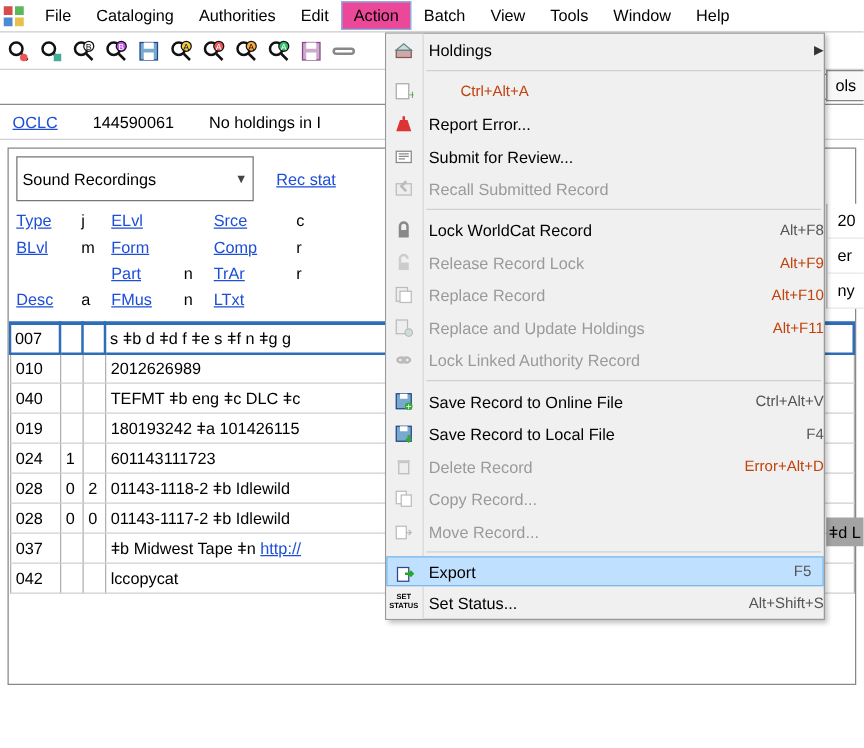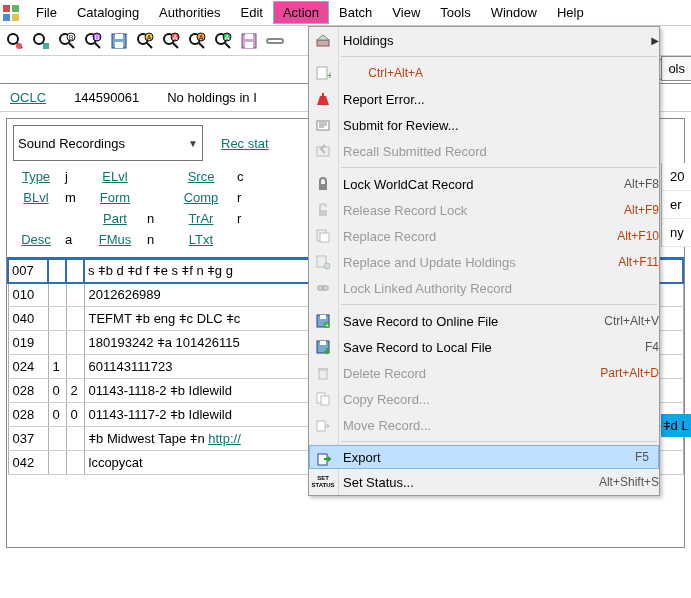--- a/index.html
+++ b/index.html
@@ -65,21 +65,21 @@
   }
   .chev { font-size: 10px; color: #444; }
   .statusline {
     display: flex;
     align-items: center;
     height: 28px;
     padding: 0 10px;
     gap: 28px;
     border-bottom: 1px solid #d0d0d0;
   }
-  .link { color: #0f766e; text-decoration: underline; cursor: pointer; text-align: center; }
+  .link { color: #1d4ed8; text-decoration: underline; cursor: pointer; }
   .pane {
     margin: 6px;
     border: 1px solid #888;
     background: #fff;
     height: 430px;
     overflow: hidden;
   }
   .pane-top {
     padding: 6px 6px 10px 6px;
   }
@@ -409,21 +409,21 @@
         </tr>
       </tbody>
   </table>
 </div>
 
 <div style="position:absolute;right:0;top:163px;width:30px;border-left:1px solid #bbb;background:#fff">
   <div class="rf-row">20</div>
   <div class="rf-row">er</div>
   <div class="rf-row">ny</div>
 </div>
-<div style="position:absolute;right:0;top:414px;width:30px;background:#0ea5e9;font-size:13px;padding:4px 2px">ǂd L</div>
+<div style="position:absolute;right:0;top:414px;width:30px;background:#a3a3a3;font-size:13px;padding:4px 2px">ǂd L</div>
 
 <div class="dropdown" id="action-dd">
   <div class="gutter"></div>
 <div class="di">
       <span class="micon">
         <svg width="16" height="16">
           <rect x="2" y="8" width="12" height="6" fill="#caa" stroke="#855"></rect>
           <polygon points="2,8 8,3 14,8" fill="#cdd" stroke="#688"></polygon>
         </svg>
       </span>
@@ -542,21 +542,21 @@
       <span class="accel">F4</span>
     </div>
     <div class="di disabled">
       <span class="micon">
         <svg width="16" height="16">
           <rect x="4" y="5" width="8" height="9" fill="#eee" stroke="#bbb"></rect>
           <rect x="3" y="3" width="10" height="2" fill="#ccc"></rect>
         </svg>
       </span>
       <span class="lbl">Delete Record</span>
-      <span class="accel">Part+Alt+D</span>
+      <span class="accel">Error+Alt+D</span>
     </div>
     <div class="di disabled">
       <span class="micon">
         <svg width="16" height="16">
           <rect x="2" y="2" width="8" height="10" fill="#fff" stroke="#bbb"></rect>
           <rect x="6" y="5" width="8" height="9" fill="#fff" stroke="#bbb"></rect>
         </svg>
       </span>
       <span class="lbl">Copy Record...</span>
     </div>

